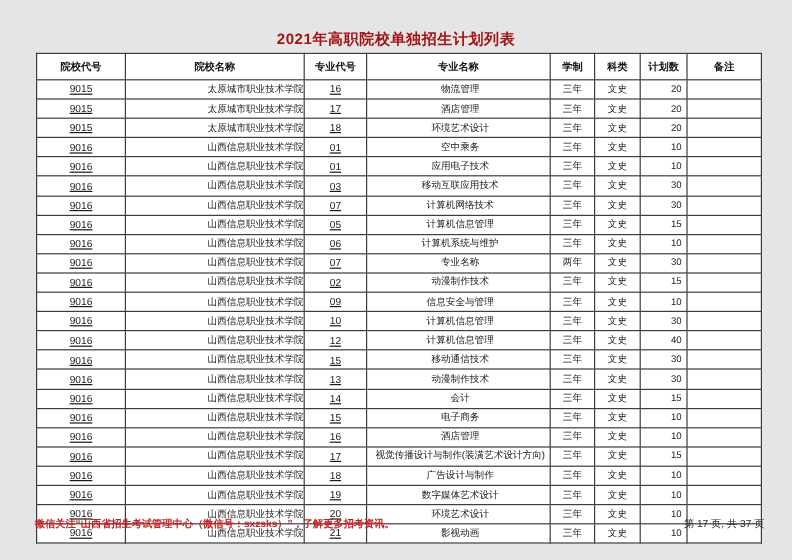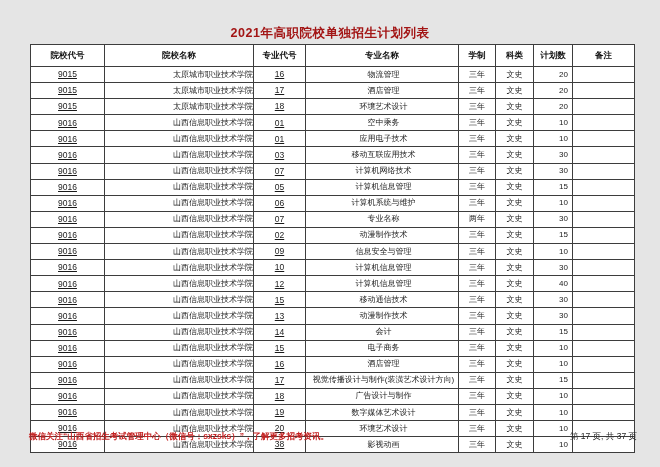--- a/index.html
+++ b/index.html
@@ -322,21 +322,21 @@
           <td>20</td>
           <td>环境艺术设计</td>
           <td>三年</td>
           <td>文史</td>
           <td>10</td>
           <td></td>
         </tr>
         <tr>
           <td>9016</td>
           <td>山西信息职业技术学院</td>
-          <td>38</td>
+          <td>21</td>
           <td>影视动画</td>
           <td>三年</td>
           <td>文史</td>
           <td>10</td>
           <td></td>
         </tr>
       </tbody>
   </table>
 
   <div class="footer">

